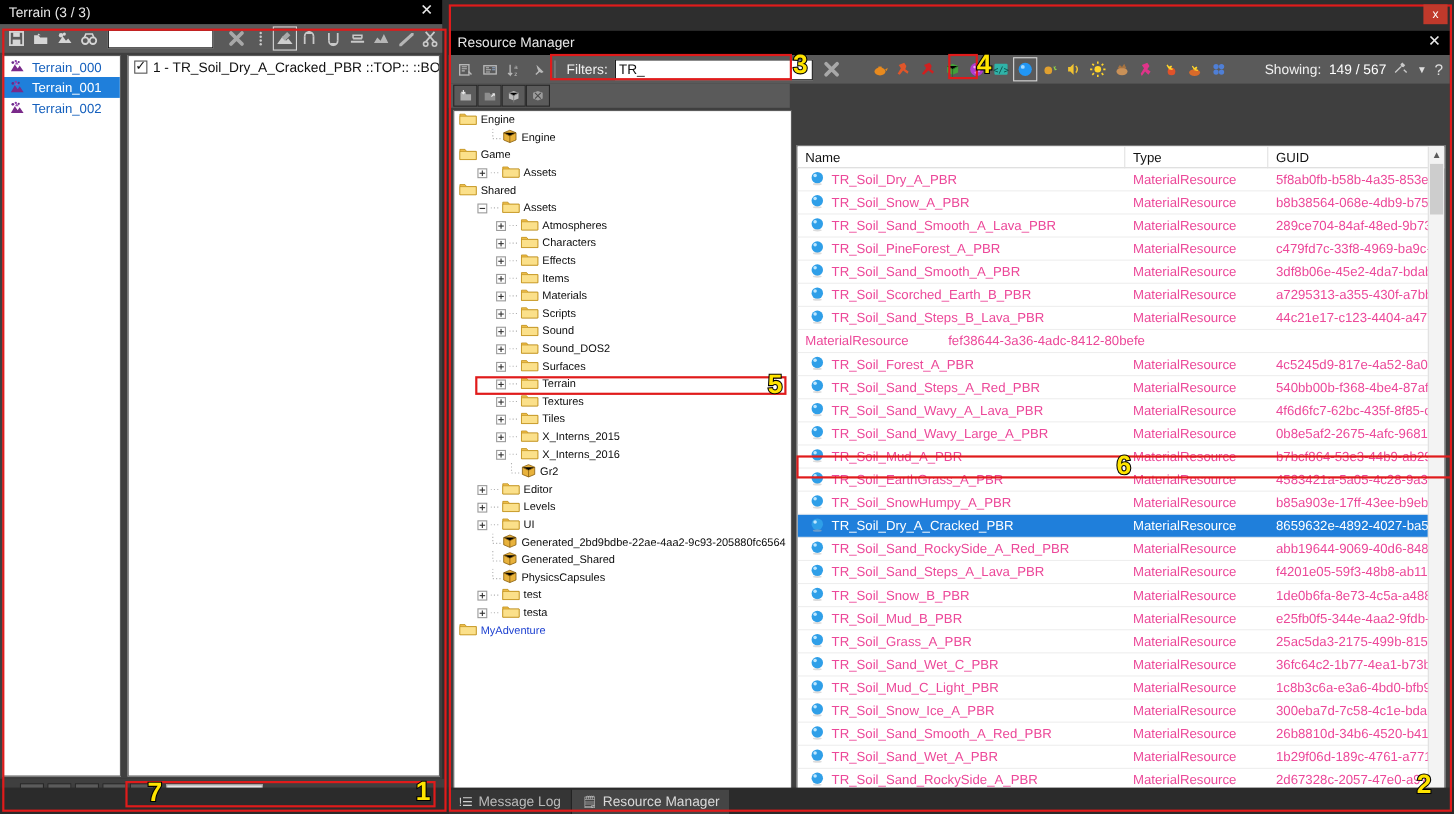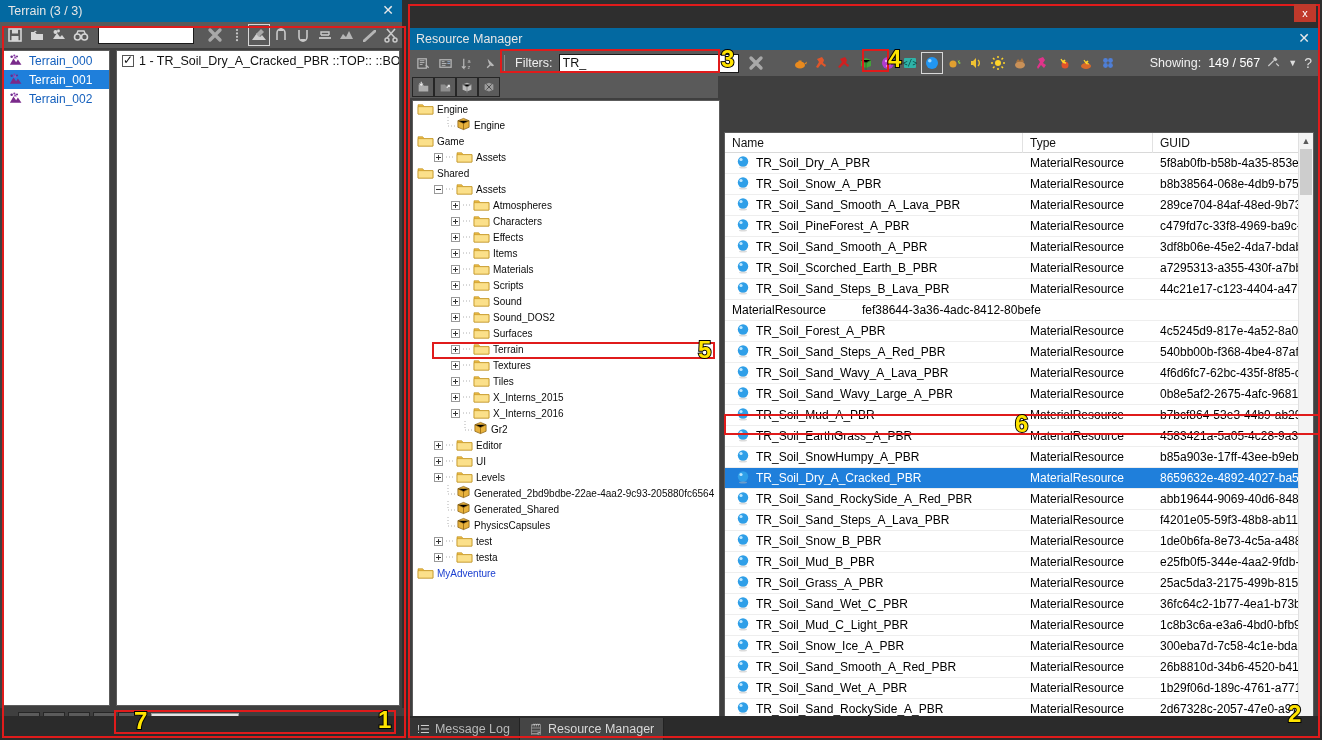--- a/index.html
+++ b/index.html
@@ -5,21 +5,21 @@
   * { box-sizing: border-box; }
   html, body {
     margin: 0; padding: 0;
     width: 1322px; height: 740px;
     background: #1c1c1c;
     font-family: "Liberation Sans", sans-serif;
     overflow: hidden;
   }
   #root { position: relative; width: 1322px; height: 740px; background: #2e2e2e; }
   .titlebar {
-    height: 22px; background: #0369a1; color: #e6e6e6;
+    height: 22px; background: #000000; color: #e6e6e6;
     font-size: 12.5px; display: flex; align-items: center;
     padding-left: 8px; position: relative;
   }
   .titlebar .tclose {
     position: absolute; right: 6px; top: 1px;
     color: #e9e9e9; font-size: 14px; line-height: 18px;
     width: 16px; text-align: center; cursor: pointer;
     font-family: "DejaVu Sans", sans-serif;
   }
   .tbtn {
@@ -113,21 +113,21 @@
   #listPane {
     position: absolute; left: 316px; top: 56px; width: 590px; height: 634px;
     background: #fff; border: 1px solid #5c5c5c; overflow: hidden; margin-top: 48px;
   }
   .lhead {
     height: 20px; background: #fff; border-bottom: 1px solid #d9d9d9;
     display: flex; align-items: center; font-size: 12px; color: #111;
   }
   .lhead > div { padding-left: 7px; border-right: 1px solid #e2e2e2; height: 20px; line-height: 20px; }
   .lrow {
-    height: 21px; display: flex; align-items: center; font-size: 12px; color: #000000;
+    height: 21px; display: flex; align-items: center; font-size: 12px; color: #ec4899;
     border-bottom: 1px solid #eeeeee; cursor: pointer;
   }
   .lrow.sel { background: #1f7fdb; color: #fff; }
   .lrow .c-name { width: 298px; display: flex; align-items: center; gap: 6px; padding-left: 11px; overflow: hidden; white-space: nowrap;}
   .lrow .c-type { width: 130px; padding-left: 7px; overflow: hidden; white-space: nowrap;}
   .lrow .c-guid { flex: 1; padding-left: 7px; overflow: hidden; white-space: nowrap;}
   .sphere { width: 14px; height: 14px; flex: 0 0 auto; }
 
   .vscroll {
     position: absolute; right: 0; top: 0; width: 15px; bottom: 16px; background: #f3f3f3;
@@ -787,33 +787,33 @@
           <div class="tnode">
             <span style="width:21px;flex:0 0 auto"></span>
             <span class="exp plus"></span>
             <svg class="dots" viewBox="0 0 10 16">
               <path d="M0 8h8" stroke="#b0b0b0" stroke-width="1" stroke-dasharray="1 2" fill="none"></path>
             </svg>
             <span><svg class="folder" viewBox="0 0 18 14">
                 <path d="M1 3h5l1.6 2H17v8H1z" fill="#f2c14e" stroke="#b8860b" stroke-width="0.7"></path>
                 <path d="M1 5h16v8H1z" fill="#fbe08a" stroke="#b8860b" stroke-width="0.6"></path>
               </svg></span>
+            <span class="lbl">Levels</span>
+          </div>
+          <div class="tnode">
+            <span style="width:21px;flex:0 0 auto"></span>
+            <span class="exp plus"></span>
+            <svg class="dots" viewBox="0 0 10 16">
+              <path d="M0 8h8" stroke="#b0b0b0" stroke-width="1" stroke-dasharray="1 2" fill="none"></path>
+            </svg>
+            <span><svg class="folder" viewBox="0 0 18 14">
+                <path d="M1 3h5l1.6 2H17v8H1z" fill="#f2c14e" stroke="#b8860b" stroke-width="0.7"></path>
+                <path d="M1 5h16v8H1z" fill="#fbe08a" stroke="#b8860b" stroke-width="0.6"></path>
+              </svg></span>
             <span class="lbl">UI</span>
-          </div>
-          <div class="tnode">
-            <span style="width:21px;flex:0 0 auto"></span>
-            <span class="exp plus"></span>
-            <svg class="dots" viewBox="0 0 10 16">
-              <path d="M0 8h8" stroke="#b0b0b0" stroke-width="1" stroke-dasharray="1 2" fill="none"></path>
-            </svg>
-            <span><svg class="folder" viewBox="0 0 18 14">
-                <path d="M1 3h5l1.6 2H17v8H1z" fill="#f2c14e" stroke="#b8860b" stroke-width="0.7"></path>
-                <path d="M1 5h16v8H1z" fill="#fbe08a" stroke="#b8860b" stroke-width="0.6"></path>
-              </svg></span>
-            <span class="lbl">Levels</span>
           </div>
           <div class="tnode">
             <span style="width:21px;flex:0 0 auto"></span>
             <span style="width:12px;display:inline-block"></span>
             <svg class="dots" viewBox="0 0 10 16">
               <path d="M2 0v9h7" stroke="#b0b0b0" stroke-width="1" stroke-dasharray="1 2" fill="none"></path>
             </svg>
             <span><svg class="cube" viewBox="0 0 16 15">
                 <path d="M2 4l6-2.5L14 4v7l-6 2.5L2 11z" fill="#e8b23c" stroke="#8a6010" stroke-width="0.8"></path>
                 <path d="M2 4l6 3 6-3M8 7v6.5" stroke="#8a6010" stroke-width="0.8"></path>

